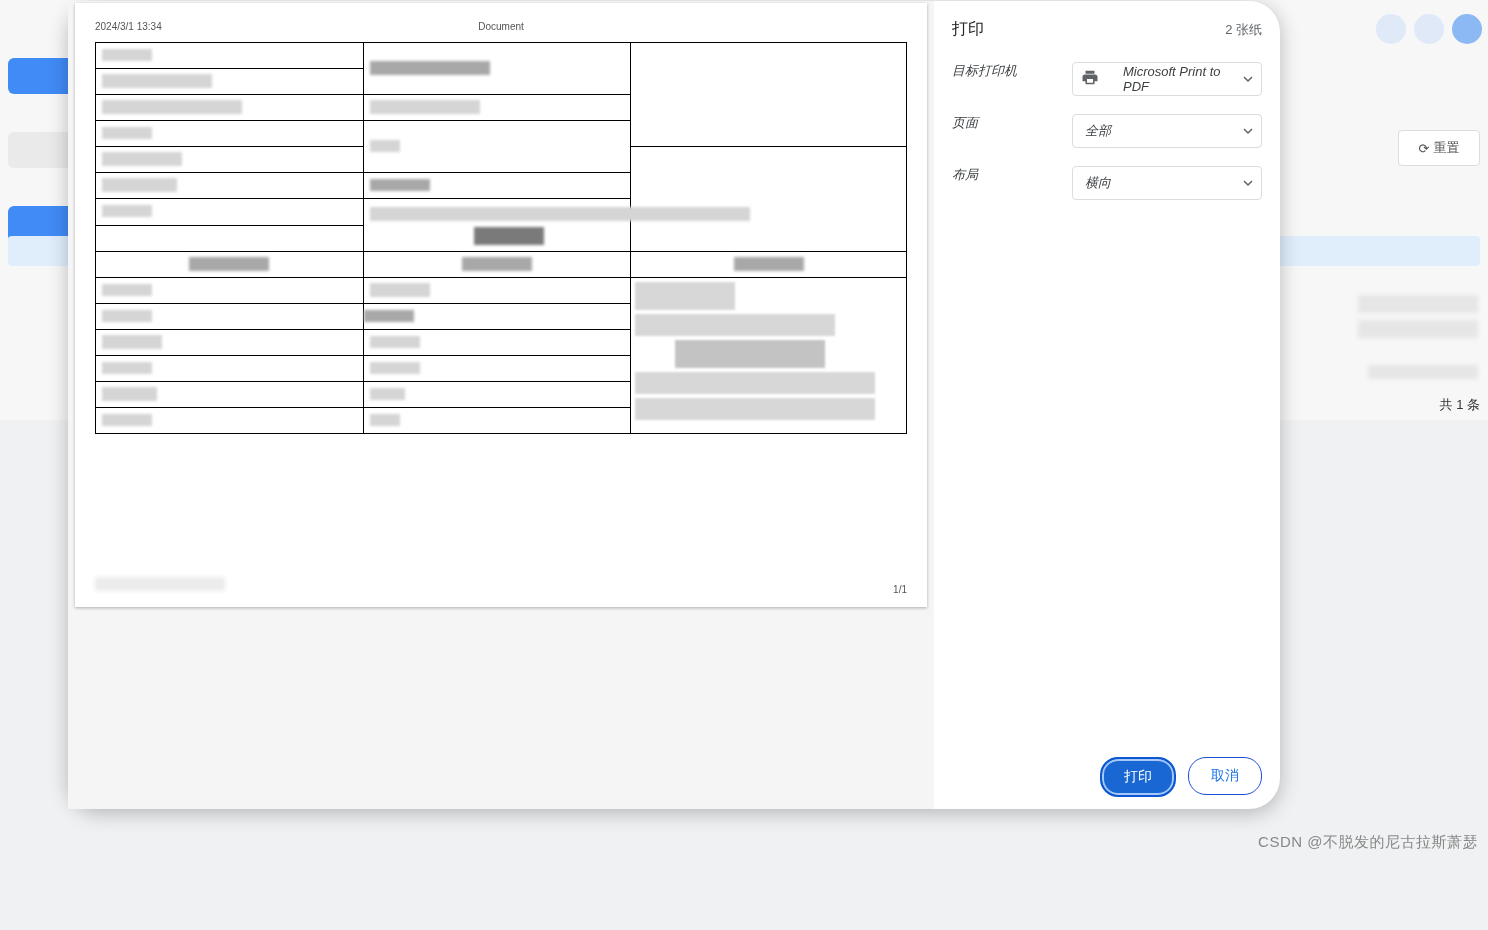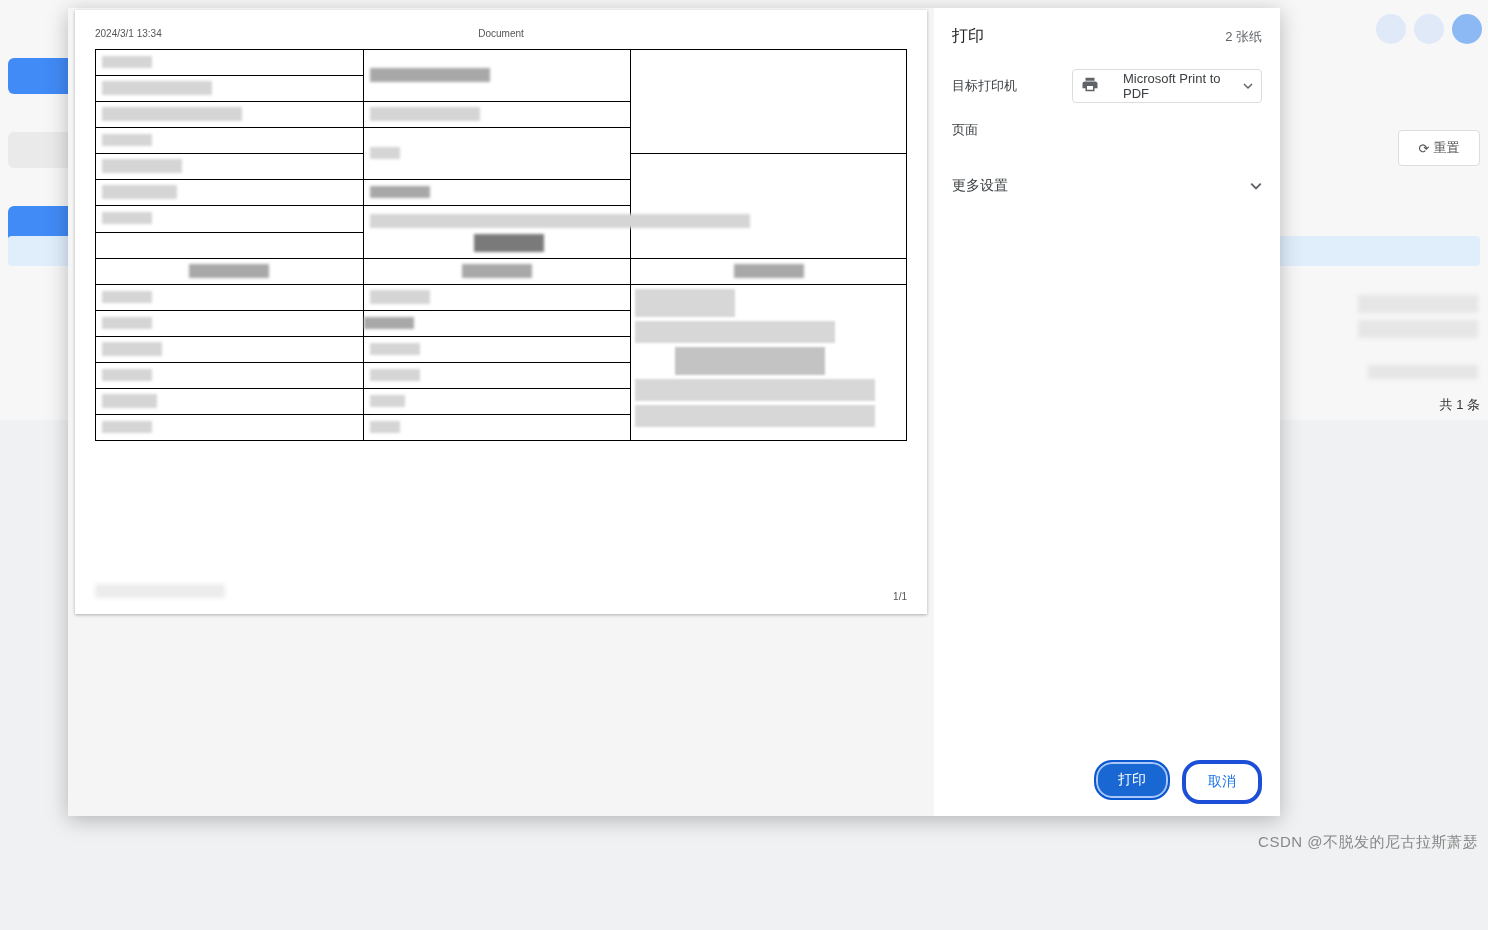--- a/index.html
+++ b/index.html
@@ -28,21 +28,21 @@
   .bg-tab.empty{background:transparent;height:10px;}
   .bg-reset{position:absolute;right:8px;top:130px;width:80px;height:34px;border:1px solid var(--grey-line);border-radius:4px;display:flex;align-items:center;justify-content:center;color:#505050;background:#fff;}
   .bg-selrow{position:absolute;left:8px;right:8px;top:236px;height:30px;background:var(--sel-blue-row);border-radius:4px;}
   .bg-blurrow{position:absolute;right:10px;top:295px;width:120px;height:18px;background:#e6e6e6;filter:blur(2px);}
   .bg-blurrow2{position:absolute;right:10px;top:320px;width:120px;height:18px;background:#e6e6e6;filter:blur(2px);}
   .bg-blurrow3{position:absolute;right:10px;top:365px;width:110px;height:14px;background:#e6e6e6;filter:blur(2px);}
   .bg-pagination{position:absolute;right:8px;top:396px;color:#333;font-size:13px;}
   .bg-lower{position:absolute;left:0;right:0;top:420px;bottom:0;background:var(--grey-bg2);}
 
   
-  .print-dialog{position:absolute;left:68px;top:8px;width:1212px;height:808px;background:#fff;box-shadow:0 4px 20px rgba(0,0,0,.25);display:flex;}
+  .print-dialog{position:absolute;left:68px;top:1px;width:1212px;height:808px;background:#fff;box-shadow:0 4px 20px rgba(0,0,0,.25);display:flex;border-radius:31px;}
   .preview-col{flex:0 0 866px;background:var(--grey-bg);display:flex;flex-direction:column;align-items:center;}
   .preview-sheet{background:#fff;width:852px;height:604px;margin-top:2px;box-shadow:0 1px 3px rgba(0,0,0,.3);position:relative;padding:18px 20px 14px;box-sizing:border-box;font-size:10px;color:#555;}
   .preview-header{display:flex;justify-content:space-between;}
   .preview-header .center{position:absolute;left:0;right:0;text-align:center;}
   .preview-footer{position:absolute;bottom:12px;right:20px;}
   .preview-footer-l{position:absolute;bottom:16px;left:20px;width:130px;height:14px;background:#ececec;filter:blur(2px);}
 
   
   .doc-table{border-collapse:collapse;width:100%;margin-top:10px;table-layout:fixed;}
   .doc-table td{border:1px solid #000;height:25px;padding:0;}
@@ -55,31 +55,31 @@
   .blur.xl{height:14px;width:380px;margin:4px 6px;}
   .blur.dark{background:#a8a8a8;}
   .blur.dk2{background:#7a7a7a;}
   .pixblock{position:absolute;background:#cfcfcf;filter:blur(1.2px) contrast(1.1);}
 
   
   .settings-col{flex:1;display:flex;flex-direction:column;padding:18px 18px 12px;box-sizing:border-box;}
   .settings-header{display:flex;justify-content:space-between;align-items:center;margin-bottom:22px;}
   .settings-header h1{font-size:16px;font-weight:400;margin:0;color:#202124;}
   .sheets-count{font-size:13px;color:#5f6368;}
-  .opt-row{display:flex;align-items:center;margin-bottom:18px;}
+  .opt-row{display:flex;margin-bottom:18px;font-style:italic;}
   .opt-row .lbl{flex:0 0 120px;font-size:13px;color:#3c4043;}
   .select{flex:1;height:32px;border:1px solid #dadce0;border-radius:4px;display:flex;align-items:center;padding:0 30px 0 12px;position:relative;font-size:13px;color:#3c4043;cursor:pointer;background:#fff;}
   .select.with-icon{padding-left:50px;}
   .select svg.caret{position:absolute;right:8px;top:50%;transform:translateY(-50%);}
   .select .lead-ic{position:absolute;left:8px;top:50%;transform:translateY(-50%);}
   .more-row{display:flex;justify-content:space-between;align-items:center;margin-top:20px;cursor:pointer;font-size:14px;color:#3c4043;}
   .footer-btns{margin-top:auto;display:flex;justify-content:flex-end;gap:12px;}
   .btn{height:36px;padding:0 22px;border-radius:18px;font-size:14px;display:flex;align-items:center;justify-content:center;cursor:pointer;}
   .btn-primary{background:var(--blue-dark);color:#fff;border:2px solid #0b57d0;box-shadow:0 0 0 2px #a8c7fa inset;}
-  .btn-secondary{background:#fff;color:var(--blue);border:4px solid #1d4ed8;}
+  .btn-secondary{background:#fff;color:var(--blue);border:1px solid #1d4ed8;}
 
   .watermark{position:absolute;right:10px;bottom:78px;font-size:15px;color:#888;letter-spacing:.5px;}
 </style>
 </head>
 <body>
 
 <div class="viewport">
 
   <div class="bg-app">
     <div class="bg-topbar">
@@ -215,30 +215,39 @@
           </span>
           <span>Microsoft Print to PDF</span>
           <svg class="caret" width="10" height="10" viewBox="0 0 10 10">
               <path d="M1 3l4 4 4-4" stroke="#5f6368" stroke-width="1.5" fill="none"></path>
             </svg>
         </div>
       </div>
 
       <div class="opt-row">
         <span class="lbl">页面</span>
-      </div>
-
-
-
-      <div class="more-row">
-        <span>更多设置</span>
-        <svg width="12" height="12" viewBox="0 0 10 10">
-            <path d="M1 3l4 4 4-4" stroke="#5f6368" stroke-width="1.5" fill="none"></path>
-          </svg>
-      </div>
+        <div class="select">
+          <span>全部</span>
+          <svg class="caret" width="10" height="10" viewBox="0 0 10 10">
+              <path d="M1 3l4 4 4-4" stroke="#5f6368" stroke-width="1.5" fill="none"></path>
+            </svg>
+        </div>
+      </div>
+
+      <div class="opt-row">
+        <span class="lbl">布局</span>
+        <div class="select">
+          <span>横向</span>
+          <svg class="caret" width="10" height="10" viewBox="0 0 10 10">
+              <path d="M1 3l4 4 4-4" stroke="#5f6368" stroke-width="1.5" fill="none"></path>
+            </svg>
+        </div>
+      </div>
+
+
 
       <div class="footer-btns">
         <div class="btn btn-primary">
           <span>打印</span>
         </div>
         <div class="btn btn-secondary">
           <span>取消</span>
         </div>
       </div>
     </div>

